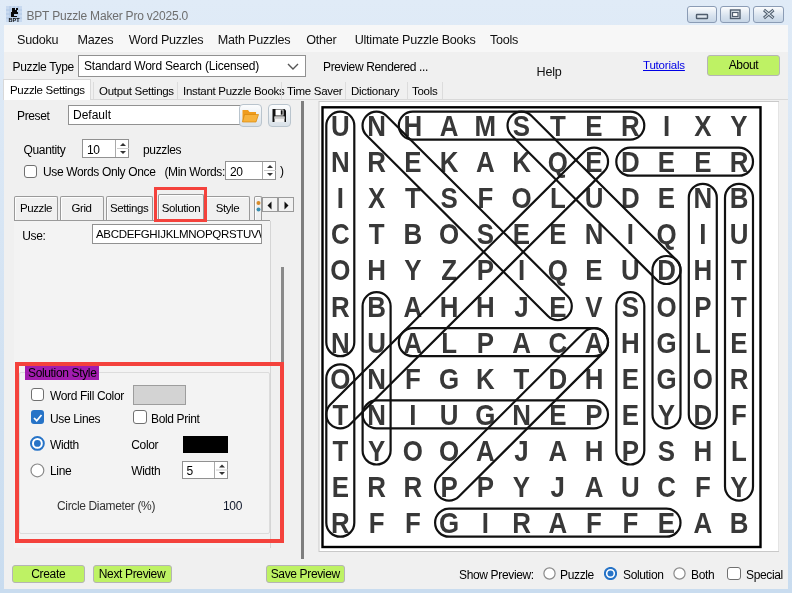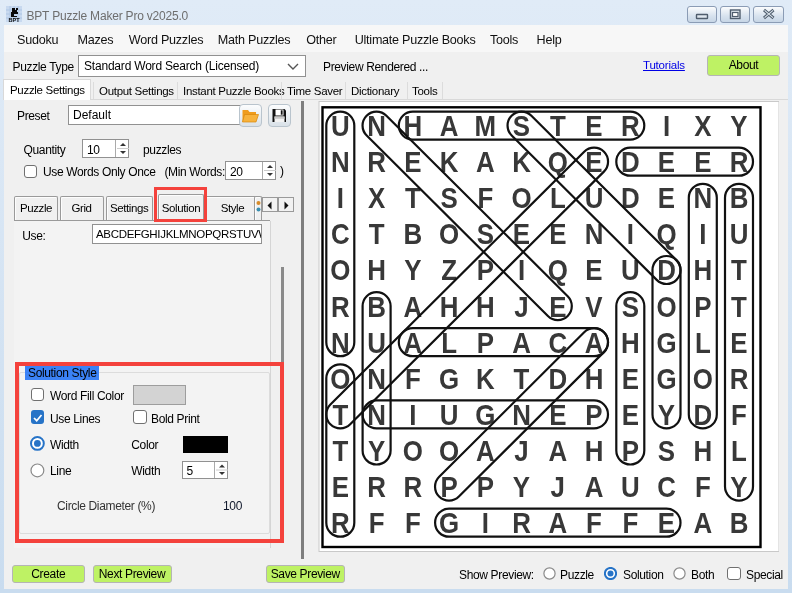--- a/index.html
+++ b/index.html
@@ -42,21 +42,21 @@
     </svg></div>
 
 <div class="ab" style="left:4px;top:25px;width:784px;height:27px;background:#f7f7f7;"></div>
 <div class="mi" style="left:17px;">Sudoku</div>
 <div class="mi" style="left:77.5px;">Mazes</div>
 <div class="mi" style="left:128.8px;">Word Puzzles</div>
 <div class="mi" style="left:217.8px;">Math Puzzles</div>
 <div class="mi" style="left:306.3px;">Other</div>
 <div class="mi" style="left:354.7px;">Ultimate Puzzle Books</div>
 <div class="mi" style="left:490px;">Tools</div>
-<div class="mi" style="left:536.6px;">Help</div>
+<div class="mi" style="left:536.6px;margin-top:32px;">Help</div>
 
 <div class="ab t12" style="left:12.5px;top:60px;">Puzzle Type</div>
 <div class="ab tb" style="left:78px;top:55px;width:228px;height:22px;line-height:20px;padding-left:5px;letter-spacing:-0.2px;">Standard Word Search (Licensed)</div>
 <svg class="ab" style="left:287px;top:63px;" width="12" height="8">
     <path d="M1 1 L6 6 L11 1" stroke="#555" stroke-width="1.4" fill="none"></path>
   </svg>
 <div class="ab t12" style="left:323px;top:60px;">Preview Rendered ...</div>
 <div class="ab" style="left:643px;top:58.5px;font-size:11.5px;letter-spacing:-0.2px;color:#0000e6;text-decoration:underline;">Tutorials</div>
 <div class="ab btn" style="left:707px;top:55px;width:73px;height:21px;line-height:19px;">About</div>
 
@@ -115,21 +115,21 @@
       <path d="M4 11 L7 14 L10 11 Z" fill="#333"></path>
       <line x1="1" y1="8.5" x2="13" y2="8.5" stroke="#ccc" stroke-width="1"></line>
     </svg></div>
 <div class="ab t12" style="left:280px;top:164px;">)</div>
 
 <div class="ab" style="left:14px;top:219.5px;width:256px;height:1.5px;background:#9a9a9a;"></div>
 <div class="ab stab" style="left:14px;top:196px;width:44px;height:23.5px;line-height:22px;">Puzzle</div>
 <div class="ab stab" style="left:59.5px;top:196px;width:44px;height:23.5px;line-height:22px;">Grid</div>
 <div class="ab stab" style="left:105.7px;top:196px;width:47px;height:23.5px;line-height:22px;">Settings</div>
 <div class="ab stab" style="left:158px;top:193.5px;width:46px;height:26px;line-height:26px;">Solution</div>
-<div class="ab stab" style="left:205px;top:196px;width:55px;height:23.5px;line-height:22px;">Style</div>
+<div class="ab stab" style="left:205px;top:196px;width:45px;height:23.5px;line-height:22px;">Style</div>
 <div class="ab stab" style="left:254px;top:196px;width:8px;height:23.5px;"></div>
 <svg class="ab" style="left:255.5px;top:200px;" width="6" height="14">
     <circle cx="2.5" cy="3" r="2" fill="#d88c2a"></circle>
     <circle cx="2.5" cy="9.5" r="2" fill="#3a8fb0"></circle>
   </svg>
 <div class="ab" style="left:262px;top:196.5px;width:16px;height:15px;background:#f2f2f2;border:1px solid #9a9a9a;"><svg width="14" height="13">
       <path d="M8.5 2.5 L4.5 6.5 L8.5 10.5 Z" fill="#111"></path>
     </svg></div>
 <div class="ab" style="left:278.3px;top:196.5px;width:16px;height:15px;background:#f2f2f2;border:1px solid #9a9a9a;"><svg width="14" height="13">
       <path d="M5.5 2.5 L9.5 6.5 L5.5 10.5 Z" fill="#111"></path>
@@ -137,21 +137,21 @@
 
 <div class="ab" style="left:153.8px;top:187px;width:53.6px;height:35.2px;border:3.2px solid #f4423c;"></div>
 
 <div class="ab t12" style="left:22.3px;top:228.5px;">Use:</div>
 <div class="ab tb" style="left:92px;top:224px;width:170px;height:20px;line-height:18px;padding-left:3px;font-size:11.5px;letter-spacing:-0.32px;">ABCDEFGHIJKLMNOPQRSTUVWXYZ</div>
 
 <div class="ab" style="left:270px;top:221px;width:1px;height:327px;background:#d5d5d5;"></div>
 <div class="ab" style="left:280.8px;top:267px;width:3.5px;height:266px;background:#8a8a8a;"></div>
 
 <div class="ab" style="left:19px;top:372px;width:251px;height:162px;border:1px solid #dcdcdc;border-radius:2px;"></div>
-<div class="ab t12" style="left:25px;top:366px;background:#3b82f6;padding:0 3px;">Solution Style</div>
+<div class="ab t12" style="left:25px;top:366px;background:#a21caf;padding:0 3px;">Solution Style</div>
 
 <div class="ab cb" style="left:30.8px;top:387.5px;"></div>
 <div class="ab t12" style="left:50px;top:389px;">Word Fill Color</div>
 <div class="ab" style="left:133px;top:385px;width:53px;height:19.5px;background:#d3d3d3;border:1px solid #9d9d9d;"></div>
 
 <div class="ab" style="left:30.8px;top:410.4px;width:13.5px;height:13.5px;background:#2673c7;border-radius:3px;">
  <svg width="13.5" height="13.5">
       <path d="M3 7 L5.7 9.7 L10.5 4" stroke="#fff" stroke-width="1.7" fill="none"></path>
     </svg>
 </div>

